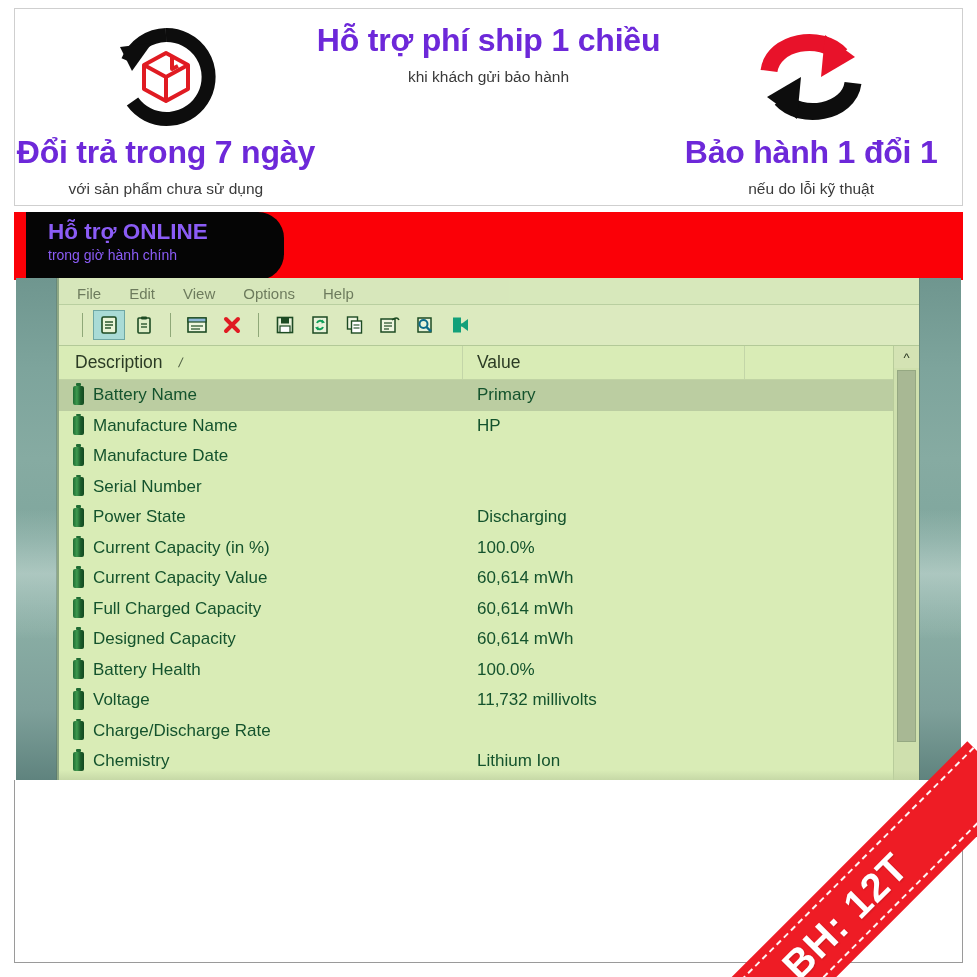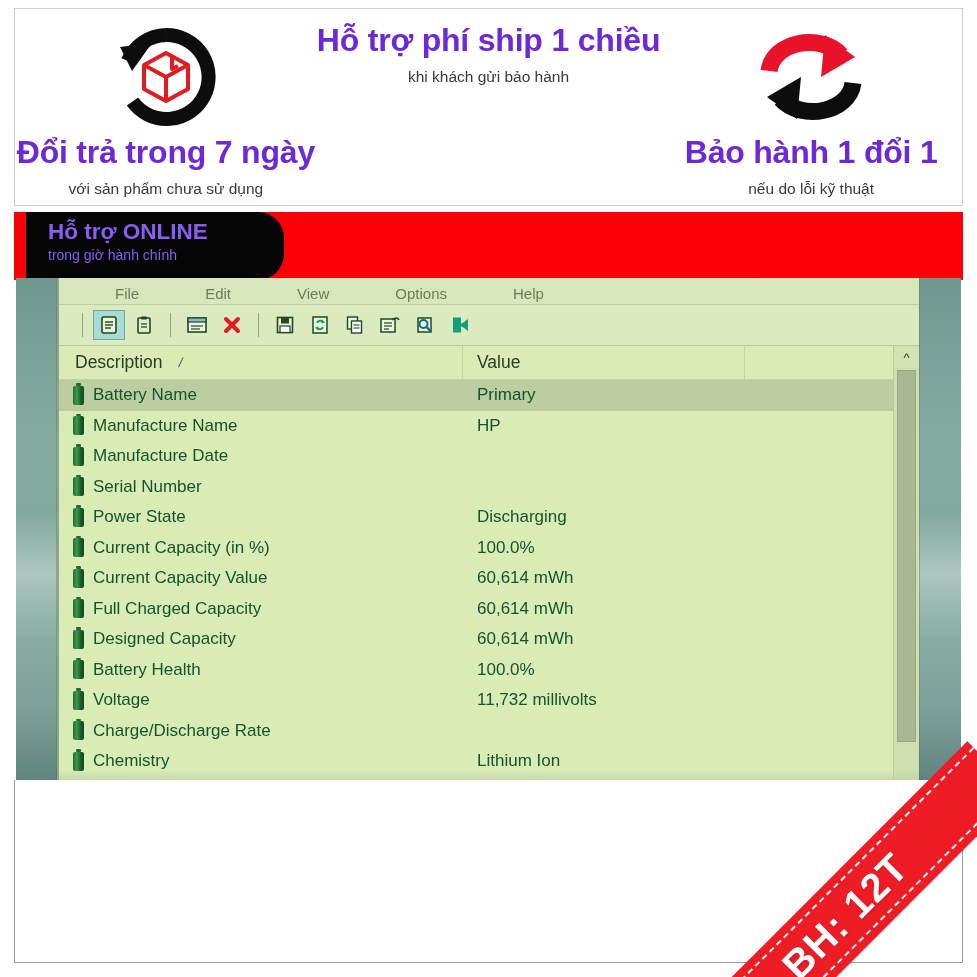--- a/index.html
+++ b/index.html
@@ -134,21 +134,21 @@
     height: 26px;
     background: #d9e8bd;
     display: flex;
     align-items: flex-end;
     gap: 28px;
     padding: 0 0 2px 18px;
     font-size: 15px;
     color: #2d3a25;
     opacity: 0.62;
   }
-  #menubar .menu-item { white-space: nowrap; margin-left: 38px; }
+  #menubar .menu-item { white-space: nowrap; }
 
   #toolbar {
     height: 42px;
     background: #dceabf;
     border-top: 1px solid #b9cfa0;
     border-bottom: 1px solid #b3c998;
     display: flex;
     align-items: center;
     padding-left: 16px;
     gap: 3px;

